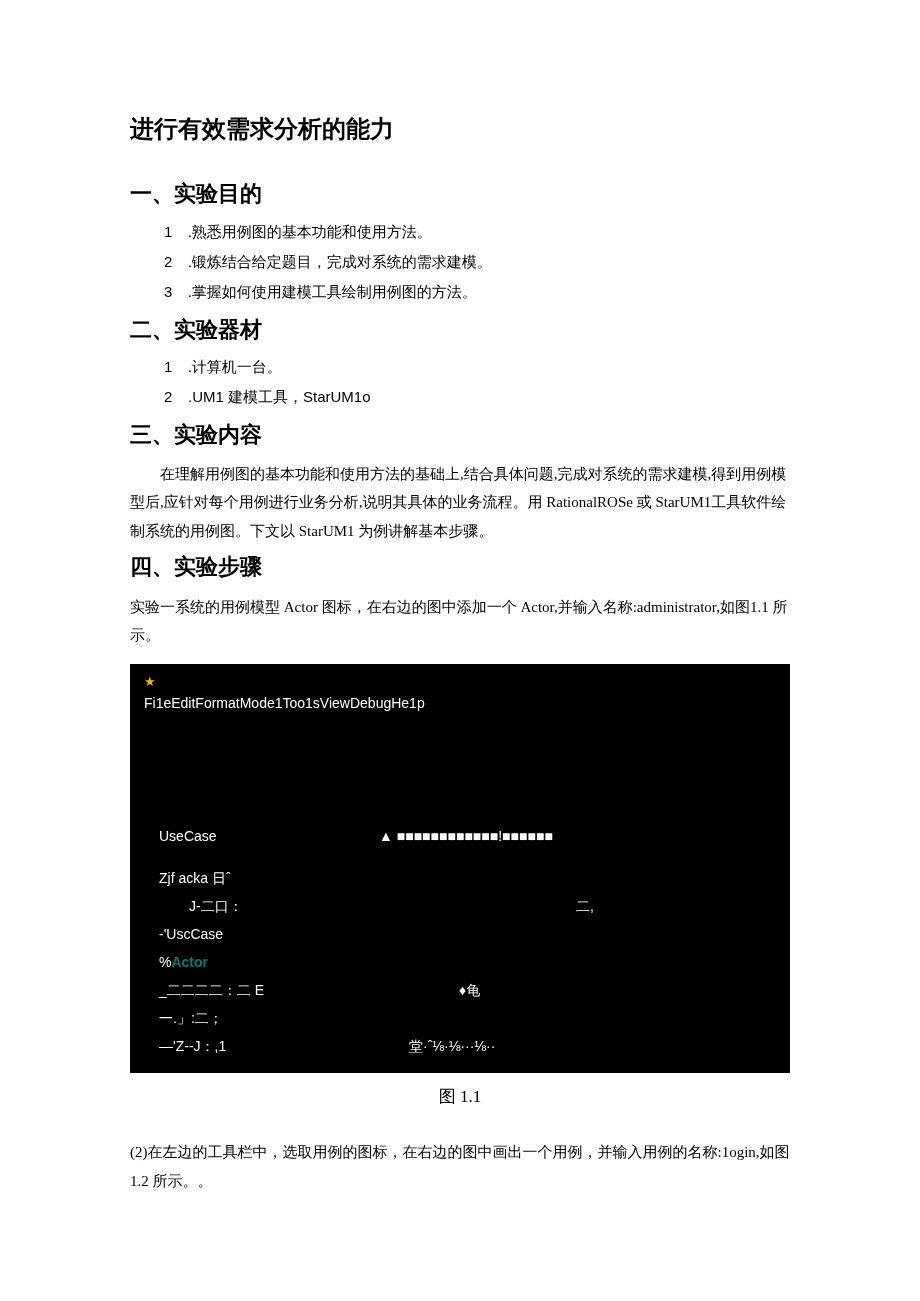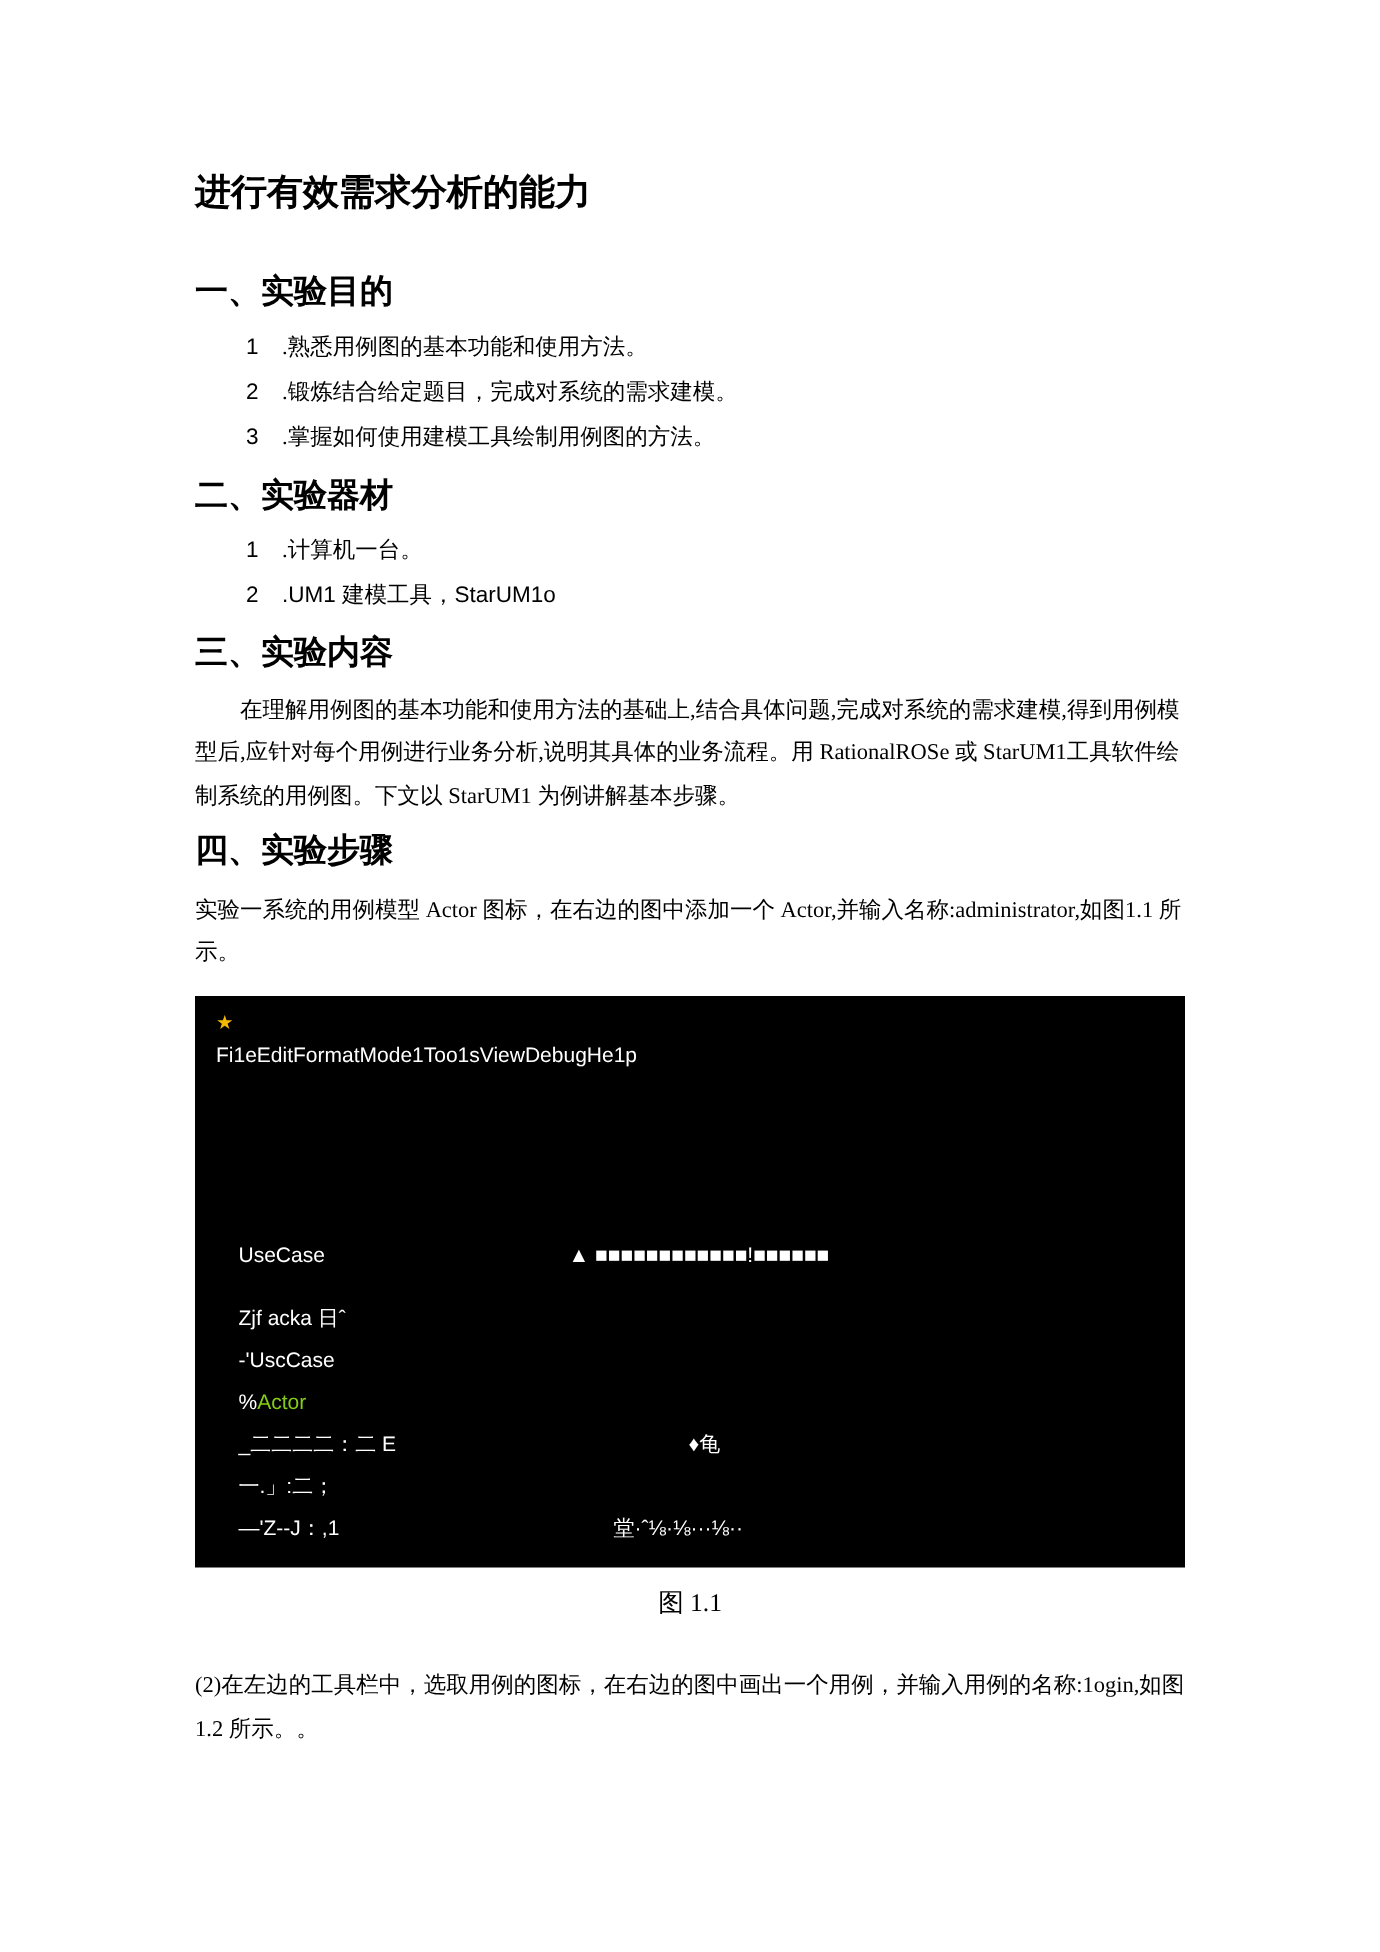--- a/index.html
+++ b/index.html
@@ -51,21 +51,21 @@
     padding: 8px 14px 10px 14px;
     font-family: Arial, sans-serif;
     font-size: 14px;
   }
   .screenshot .star { color: #f5b800; font-size: 13px; }
   .screenshot .menubar { font-size: 14px; margin-bottom: 110px; }
   .screenshot .line { display: flex; align-items: flex-start; margin: 4px 15px; min-height: 24px; }
   .screenshot .gap { height: 10px; }
   .screenshot .col1 { width: 220px; flex: none; }
   .screenshot .col2 { flex: 1; }
-  .actor-link { color: #84cc16; }
+  .actor-link { color: #0f766e; font-weight: bold; }
   .caption {
     text-align: center;
     margin-top: 10px;
     margin-bottom: 28px;
     font-size: 17px;
   }
   .dots { letter-spacing: 0px; }
 </style>
 </head>
 <body>
@@ -111,20 +111,24 @@
   <div class="menubar">Fi1eEditFormatMode1Too1sViewDebugHe1p</div>
 
   <div class="line">
     <span class="col1">UseCase</span>
     <span class="col2 dots">▲ ■■■■■■■■■■■■!■■■■■■</span>
   </div>
   <div class="gap"></div>
   <div class="line">
     <span>Zjf acka 日ˆ</span>
   </div>
+  <div class="line" style="padding-left:30px;">
+    <span class="col1">J-二口：</span>
+    <span class="col2" style="text-align:center;">二,</span>
+  </div>
   <div class="line">
     <span>-'UscCase</span>
   </div>
   <div class="line">
     <span>%<span class="actor-link">Actor</span></span>
   </div>
   <div class="line">
     <span class="col1" style="width:300px;">_二二二二：二 E</span>
     <span>♦龟</span>
   </div>

